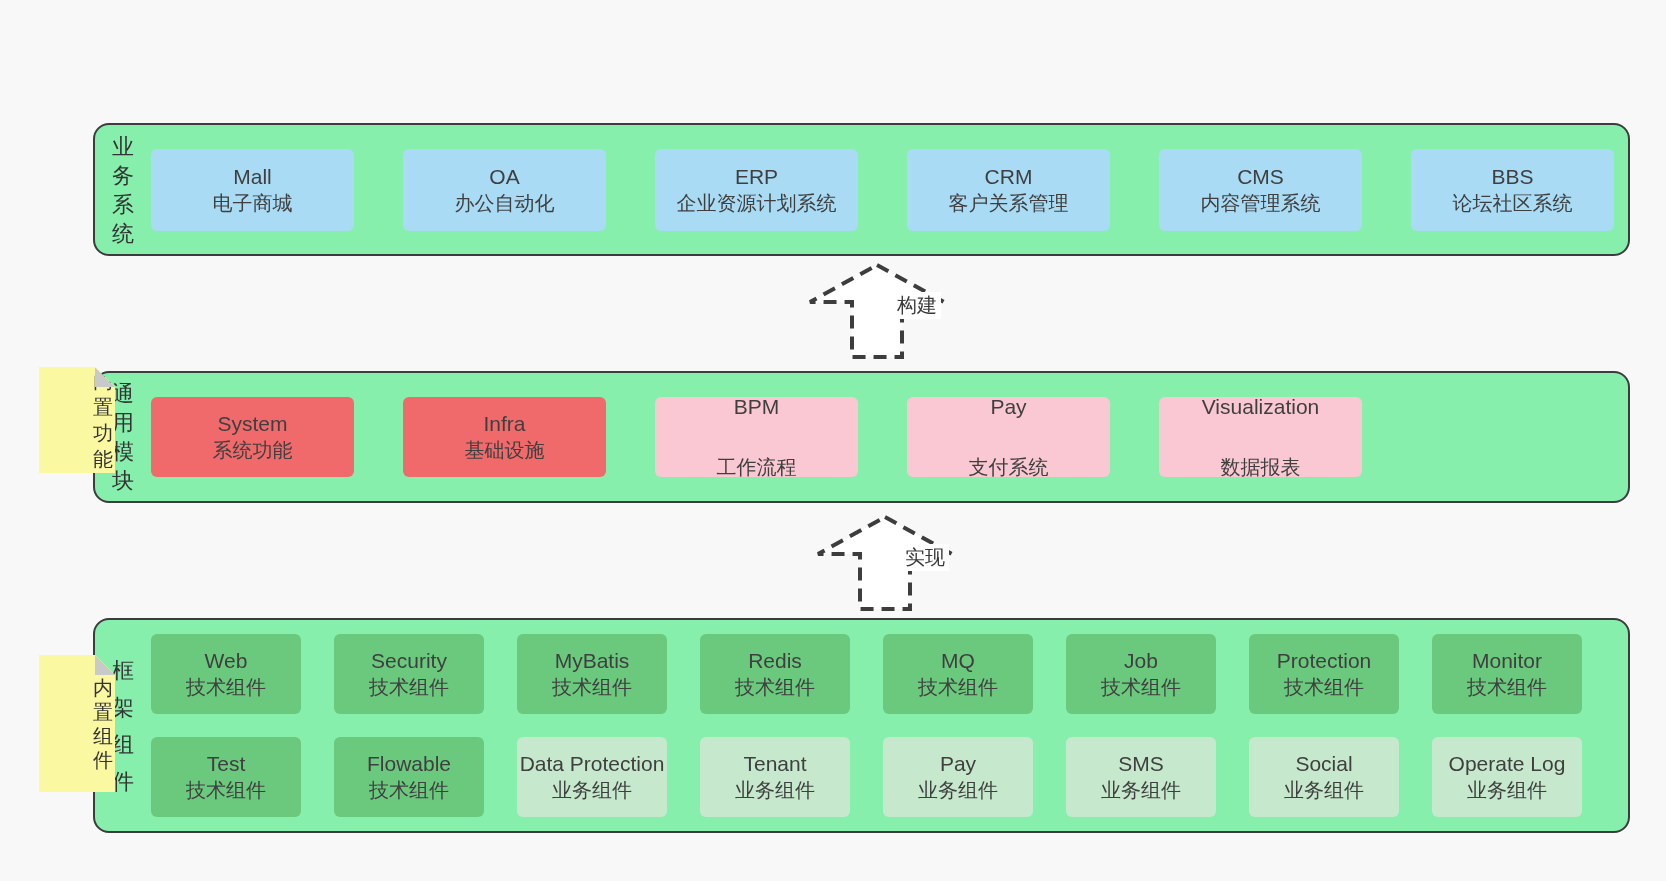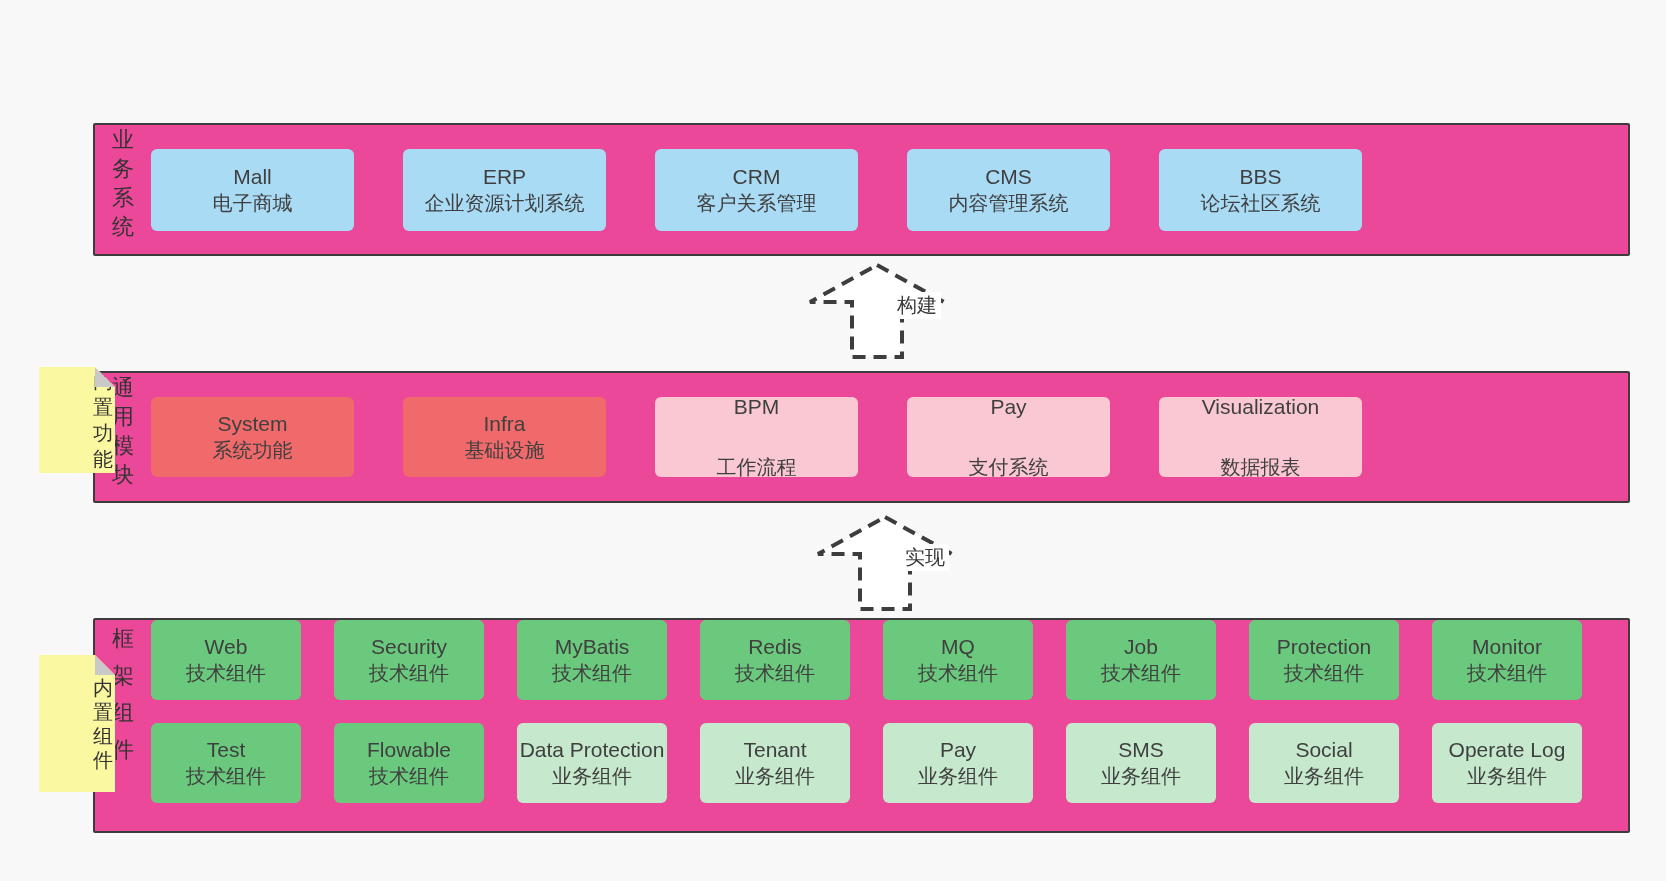--- a/index.html
+++ b/index.html
@@ -4,22 +4,22 @@
 <title>Architecture Diagram</title>
 <style>
   html,body{margin:0;padding:0;background:#f8f8f8;}
   .canvas{
     position:relative;width:1666px;height:881px;background:#f8f8f8;overflow:hidden;
     font-family:"Liberation Sans","DejaVu Sans",sans-serif;color:#3f3f3f;
   }
   
   .panel{
     position:absolute;left:93px;width:1537px;box-sizing:border-box;
-    background:#ec4899;border:2px solid #3c3c3c;border-radius:2px;
-    display:flex;
+    background:#86efac;border:2px solid #3c3c3c;border-radius:16px;
+    display:flex;align-items:center;
   }
   .panel-top{top:123px;height:133px;}
   .panel-mid{top:371px;height:132px;}
   .panel-bot{top:618px;height:215px;}
   .panel-label{
     flex:0 0 28px;width:28px;margin-left:14px;margin-right:14px;
     font-size:22px;line-height:29px;letter-spacing:0;
     word-break:break-all;text-align:center;color:#333;
   }
   .panel-bot .panel-label{line-height:37px;}
@@ -73,20 +73,24 @@
 <div class="canvas">
 
   <section class="panel panel-top">
     <div class="panel-label">业务系统</div>
     <div class="box-row">
         <div class="box box--blue">
     <span class="box-en">Mall</span>
     <span class="box-zh">电子商城</span>
   </div>
         <div class="box box--blue">
+    <span class="box-en">OA</span>
+    <span class="box-zh">办公自动化</span>
+  </div>
+        <div class="box box--blue">
     <span class="box-en">ERP</span>
     <span class="box-zh">企业资源计划系统</span>
   </div>
         <div class="box box--blue">
     <span class="box-en">CRM</span>
     <span class="box-zh">客户关系管理</span>
   </div>
         <div class="box box--blue">
     <span class="box-en">CMS</span>
     <span class="box-zh">内容管理系统</span>

